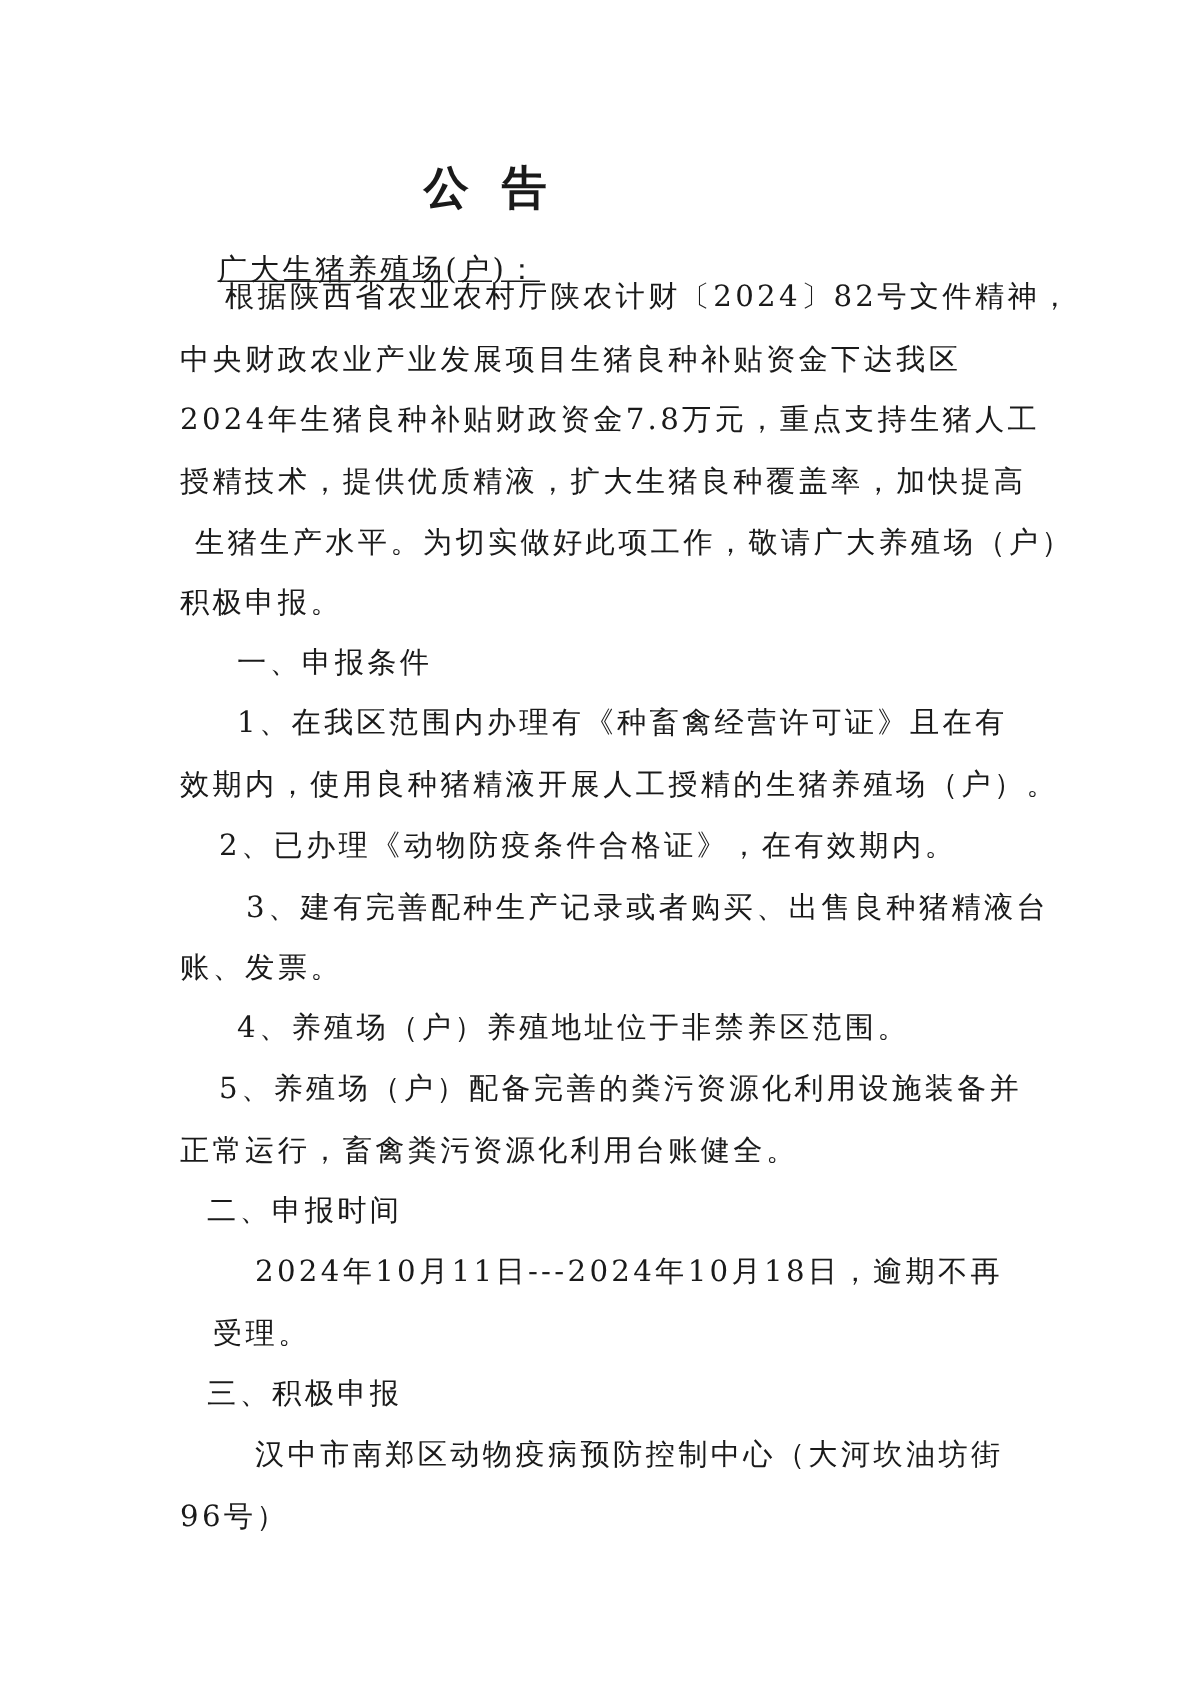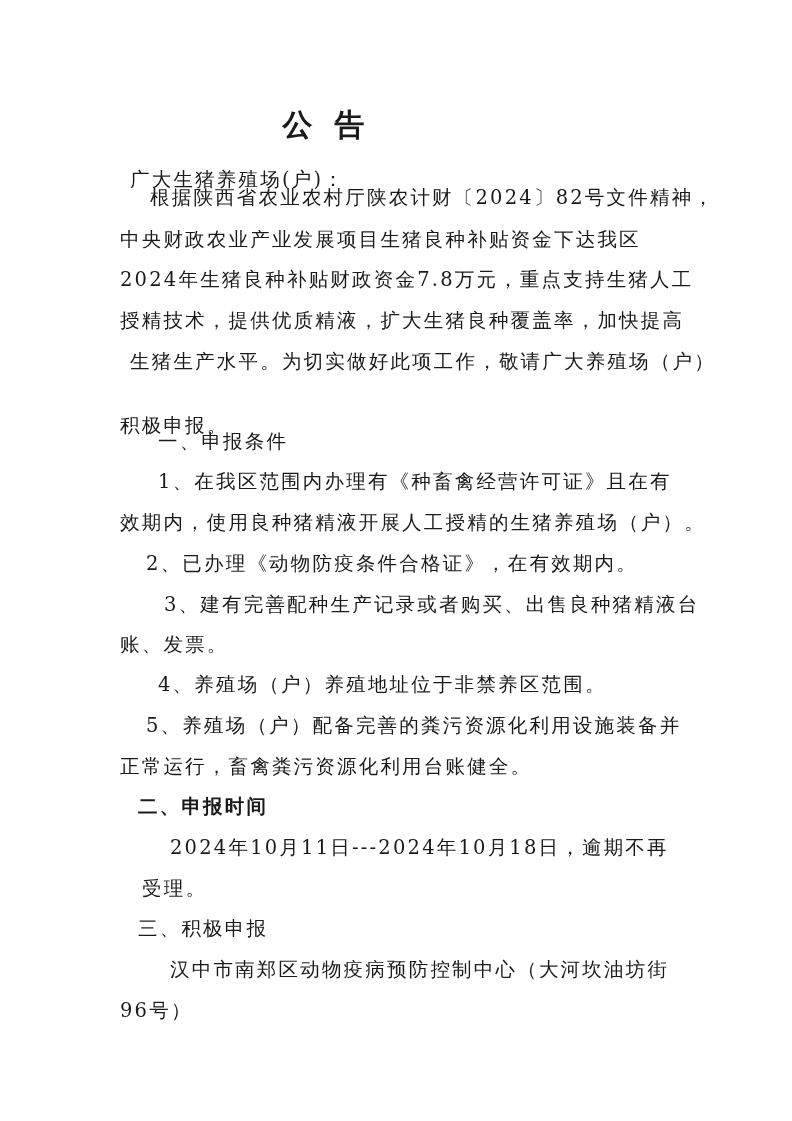--- a/index.html
+++ b/index.html
@@ -7,37 +7,37 @@
       font-family: "DejaVu Serif", "Liberation Serif", serif; color: #1a1a1a; }
     .title { position: absolute; top: 105px; left: 0; width: 647px; text-align: center;
       font-size: 30px; font-weight: bold; letter-spacing: 22px; padding-left: 22px; box-sizing: border-box; }
     .line { position: absolute; font-size: 19.5px; white-space: nowrap; letter-spacing: 2.2px; }
   </style>
 </head>
 <body>
 
 <div>
   <div class="title">公告</div>
-  <div class="line" style="left:130px; top:166px;">广大生猪养殖场(户)：</div>
+  <div class="line" style="left:145px; top:166px;text-decoration:underline;">广大生猪养殖场(户)：</div>
   <div id="lines">
       <div class="line" style="left: 150px; top: 184px;">根据陕西省农业农村厅陕农计财〔2024〕82号文件精神，</div>
       <div class="line" style="left: 120px; top: 226px;">中央财政农业产业发展项目生猪良种补贴资金下达我区</div>
       <div class="line" style="left: 120px; top: 266px;">2024年生猪良种补贴财政资金7.8万元，重点支持生猪人工</div>
       <div class="line" style="left: 120px; top: 307px;">授精技术，提供优质精液，扩大生猪良种覆盖率，加快提高</div>
       <div class="line" style="left: 120px; top: 348px; margin-left: 10px;">生猪生产水平。为切实做好此项工作，敬请广大养殖场（户）</div>
-      <div class="line" style="left: 120px; top: 412px;">积极申报。</div>
+      <div class="line" style="left: 120px; top: 388px;">积极申报。</div>
       <div class="line" style="left: 158px; top: 428px;">一、申报条件</div>
       <div class="line" style="left: 158px; top: 468px;">1、在我区范围内办理有《种畜禽经营许可证》且在有</div>
       <div class="line" style="left: 120px; top: 509px;">效期内，使用良种猪精液开展人工授精的生猪养殖场（户）。</div>
       <div class="line" style="left: 146px; top: 550px;">2、已办理《动物防疫条件合格证》，在有效期内。</div>
       <div class="line" style="left: 136px; top: 591px; margin-left: 28px;">3、建有完善配种生产记录或者购买、出售良种猪精液台</div>
       <div class="line" style="left: 120px; top: 631px;">账、发票。</div>
       <div class="line" style="left: 158px; top: 671px;">4、养殖场（户）养殖地址位于非禁养区范围。</div>
       <div class="line" style="left: 146px; top: 712px; text-align: center;">5、养殖场（户）配备完善的粪污资源化利用设施装备并</div>
       <div class="line" style="left: 120px; top: 753px; font-family: Liberation Mono, monospace;">正常运行，畜禽粪污资源化利用台账健全。</div>
-      <div class="line" style="left: 138px; top: 793px; font-weight: bold;">二、申报时间</div>
+      <div class="line" style="left: 138px; top: 793px;">二、申报时间</div>
       <div class="line" style="left: 170px; top: 834px;">2024年10月11日---2024年10月18日，逾期不再</div>
       <div class="line" style="left: 120px; top: 875px; margin-left: 22px;">受理。</div>
       <div class="line" style="left: 138px; top: 915px;">三、积极申报</div>
       <div class="line" style="left: 170px; top: 956px;">汉中市南郑区动物疫病预防控制中心（大河坎油坊街</div>
       <div class="line" style="left: 120px; top: 997px;">96号）</div>
     </div>
 </div>
 
 </body></html>

